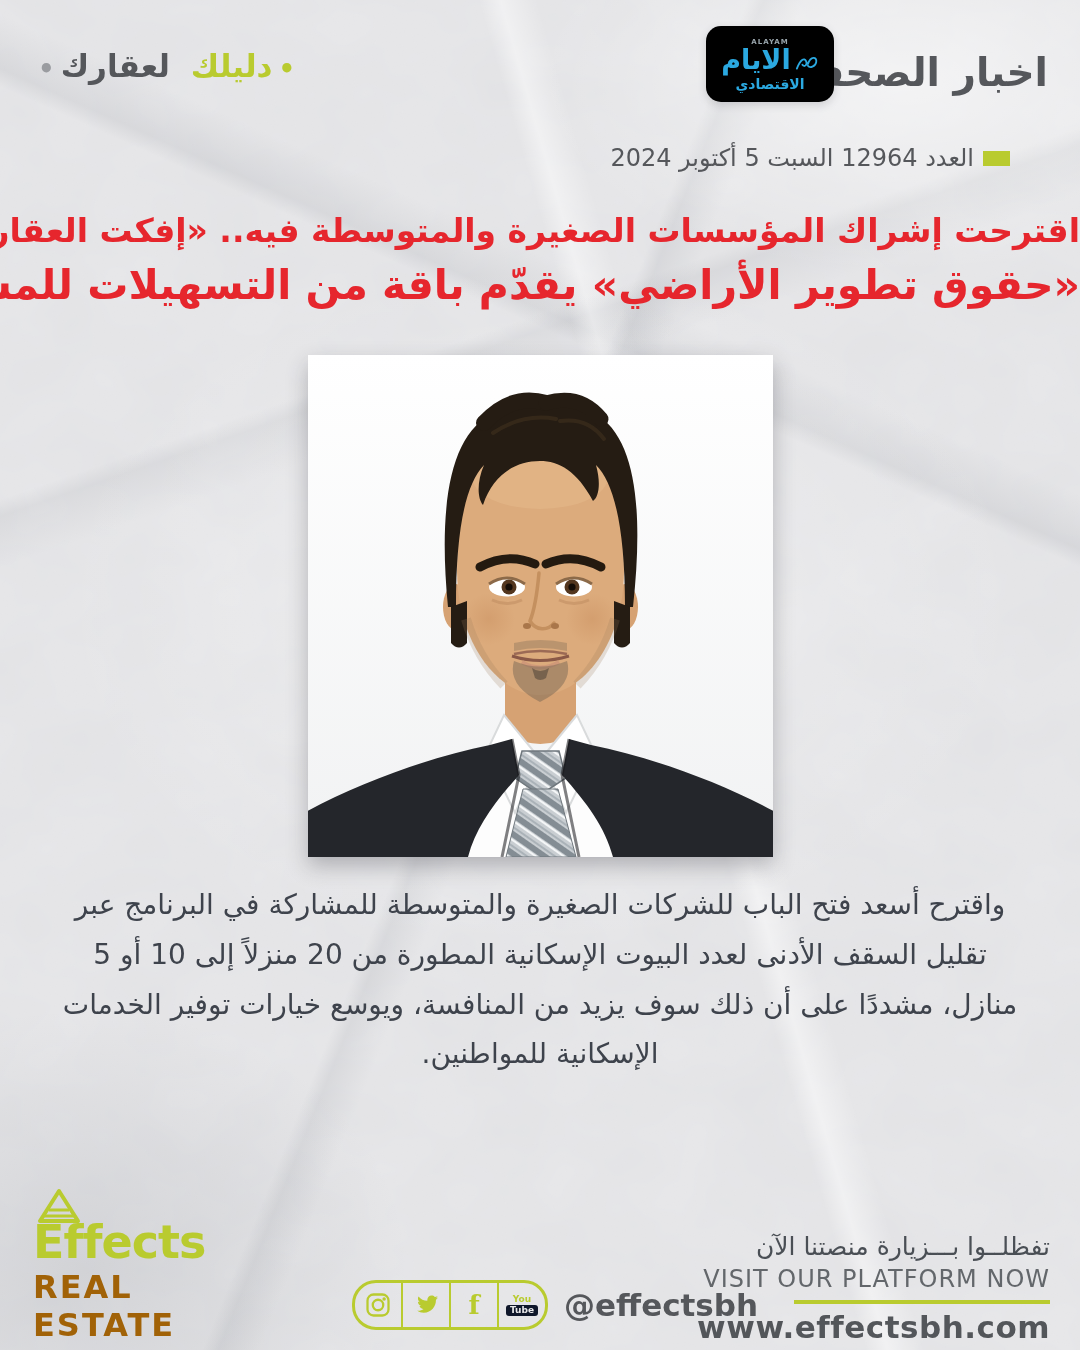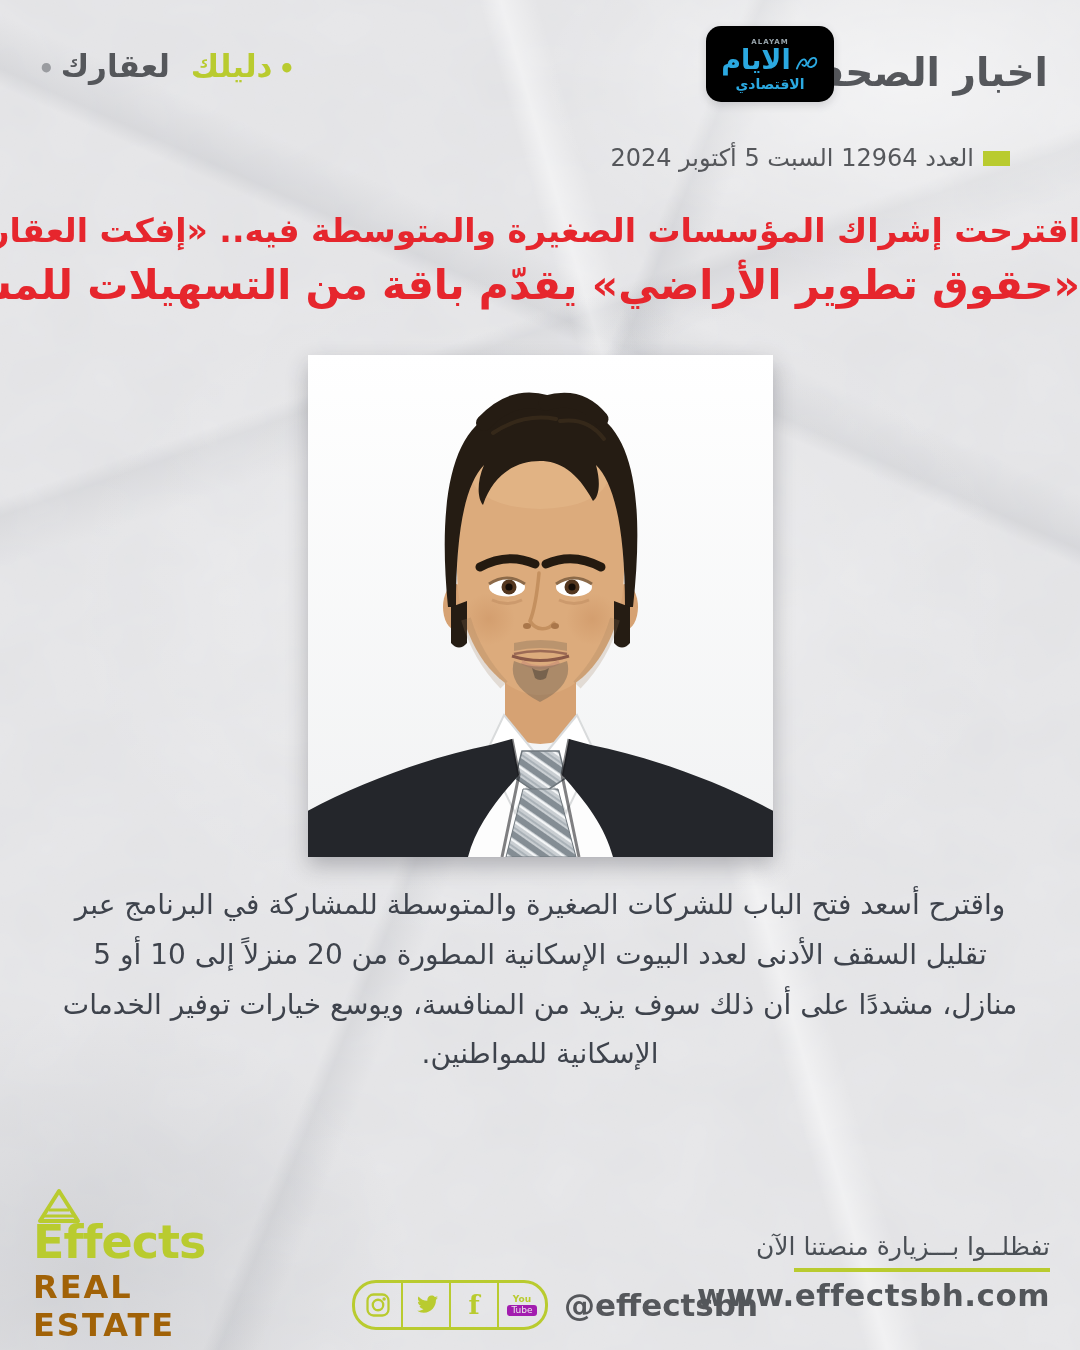--- a/index.html
+++ b/index.html
@@ -97,21 +97,21 @@
   }
   .pill .cell{
     width:46px;display:flex;align-items:center;justify-content:center;
   }
   .pill .cell + .cell{border-right:2px solid #b9cb2f;}
   .pill{direction:ltr;}
   .pill .cell + .cell{border-right:none;border-left:2px solid #b9cb2f;}
   .fb-glyph{font-size:26px;font-weight:bold;color:#b9cb2f;font-family:"DejaVu Serif",serif;line-height:1;}
   .yt{display:flex;flex-direction:column;align-items:center;line-height:1;}
   .yt-top{font-size:9px;font-weight:bold;color:#b9cb2f;}
-  .yt-bottom{font-size:9px;font-weight:normal;color:#e9e9eb;background:#a21caf;border-radius:3px;padding:1px 4px;margin-top:1px;}
+  .yt-bottom{font-size:9px;font-weight:bold;color:#e9e9eb;background:#0f172a;border-radius:3px;padding:1px 4px;margin-top:1px;}
   .handle{font-size:31px;font-weight:bold;color:#55575b;}
 
   .platform{
     position:absolute;right:30px;top:1232px;display:flex;flex-direction:column;align-items:flex-end;margin-left:20px;
   }
   .plat-ar{direction:rtl;font-size:25px;color:#4a4f55;white-space:nowrap;}
   .plat-en{font-size:24px;color:#63676b;letter-spacing:1px;white-space:nowrap;margin-top:4px;}
   .plat-line{width:256px;height:4px;background:#b9cb2f;margin:7px 0 5px;}
   .plat-url{font-size:31px;font-weight:bold;color:#53565a;white-space:nowrap;letter-spacing:0.5px;}
 </style>
@@ -280,15 +280,16 @@
         <span class="yt-top">You</span>
         <span class="yt-bottom">Tube</span>
       </span>
     </div>
   </div>
   <div class="handle">@effectsbh</div>
 </div>
 
 <div class="platform">
   <div class="plat-ar">تفظلــوا بـــزيارة منصتنا الآن</div>
+  <div class="plat-en">VISIT OUR PLATFORM NOW</div>
   <div class="plat-line"></div>
   <div class="plat-url">www.effectsbh.com</div>
 </div>
 
 </body></html>

